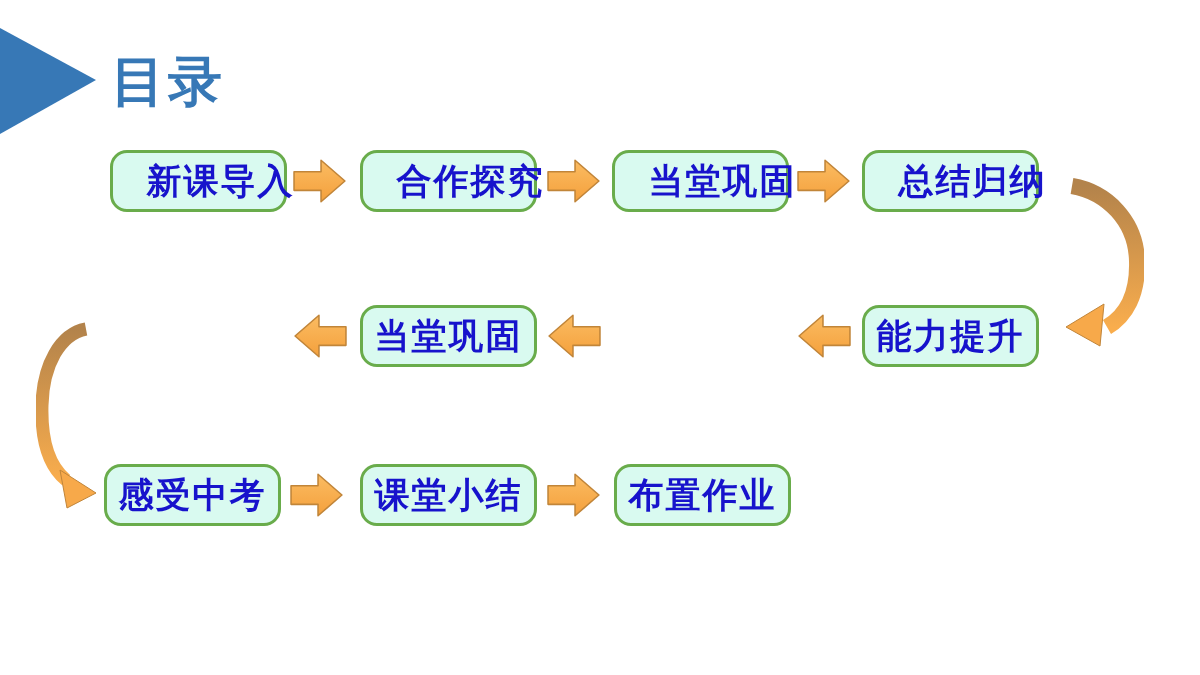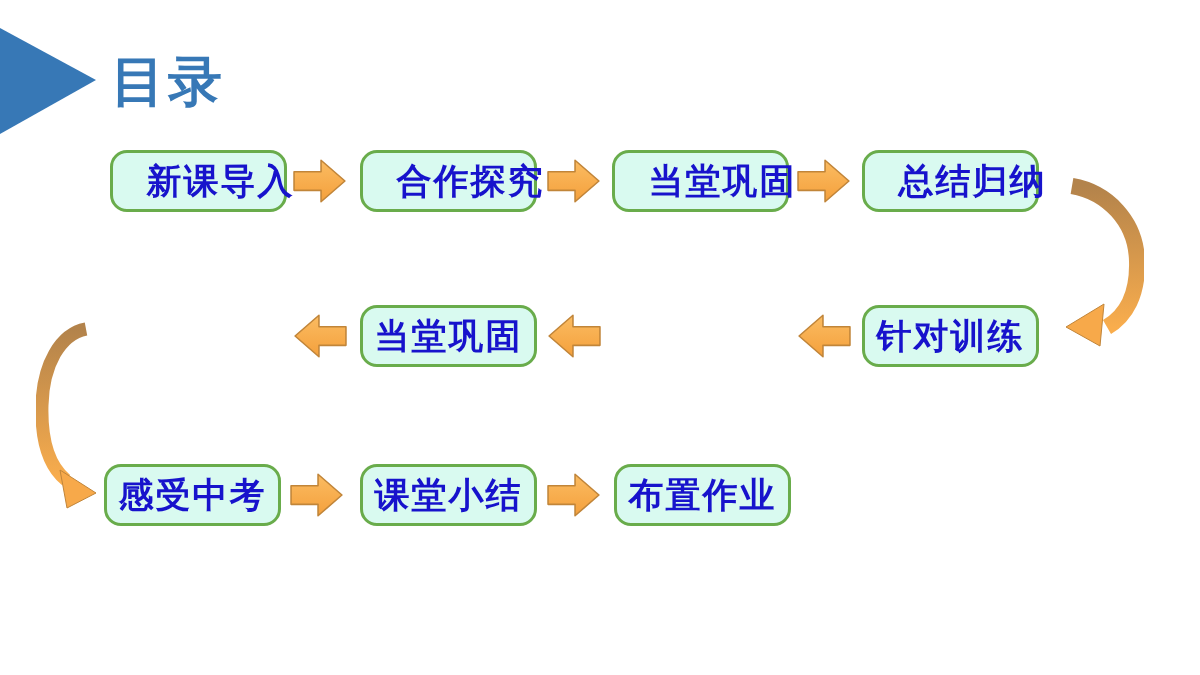--- a/index.html
+++ b/index.html
@@ -82,21 +82,21 @@
   <svg class="arrow a-r1 g3" viewBox="0 0 52 44">
     <polygon points="1,13 27,13 27,2 50,22 27,42 27,31 1,31" fill="url(#arrowGrad)" stroke="#C18539" stroke-width="1.5" stroke-linejoin="round"></polygon>
   </svg>
 
   <svg class="curve" style="left:1052px;top:176px" width="92" height="176" viewBox="0 0 92 176">
     <path d="M 20,10 C 55,16 84,45 85,85 C 86,118 74,140 55,151" fill="none" stroke="url(#curveGradR)" stroke-width="16"></path>
     <polygon points="52,128 14,151 48,170" fill="#F7A94A" stroke="#C18539" stroke-width="1"></polygon>
   </svg>
 
   <div class="flow-box r2 c2">当堂巩固</div>
-  <div class="flow-box r2 c4">针对训练</div>
+  <div class="flow-box r2 c4">能力提升</div>
 
   <svg class="arrow a-r2 g1" viewBox="0 0 52 44">
     <polygon points="51,13 25,13 25,2 2,22 25,42 25,31 51,31" fill="url(#arrowGrad)" stroke="#C18539" stroke-width="1.5" stroke-linejoin="round"></polygon>
   </svg>
   <svg class="arrow a-r2 g2" viewBox="0 0 52 44">
     <polygon points="51,13 25,13 25,2 2,22 25,42 25,31 51,31" fill="url(#arrowGrad)" stroke="#C18539" stroke-width="1.5" stroke-linejoin="round"></polygon>
   </svg>
   <svg class="arrow a-r2 g3" viewBox="0 0 52 44">
     <polygon points="51,13 25,13 25,2 2,22 25,42 25,31 51,31" fill="url(#arrowGrad)" stroke="#C18539" stroke-width="1.5" stroke-linejoin="round"></polygon>
   </svg>

